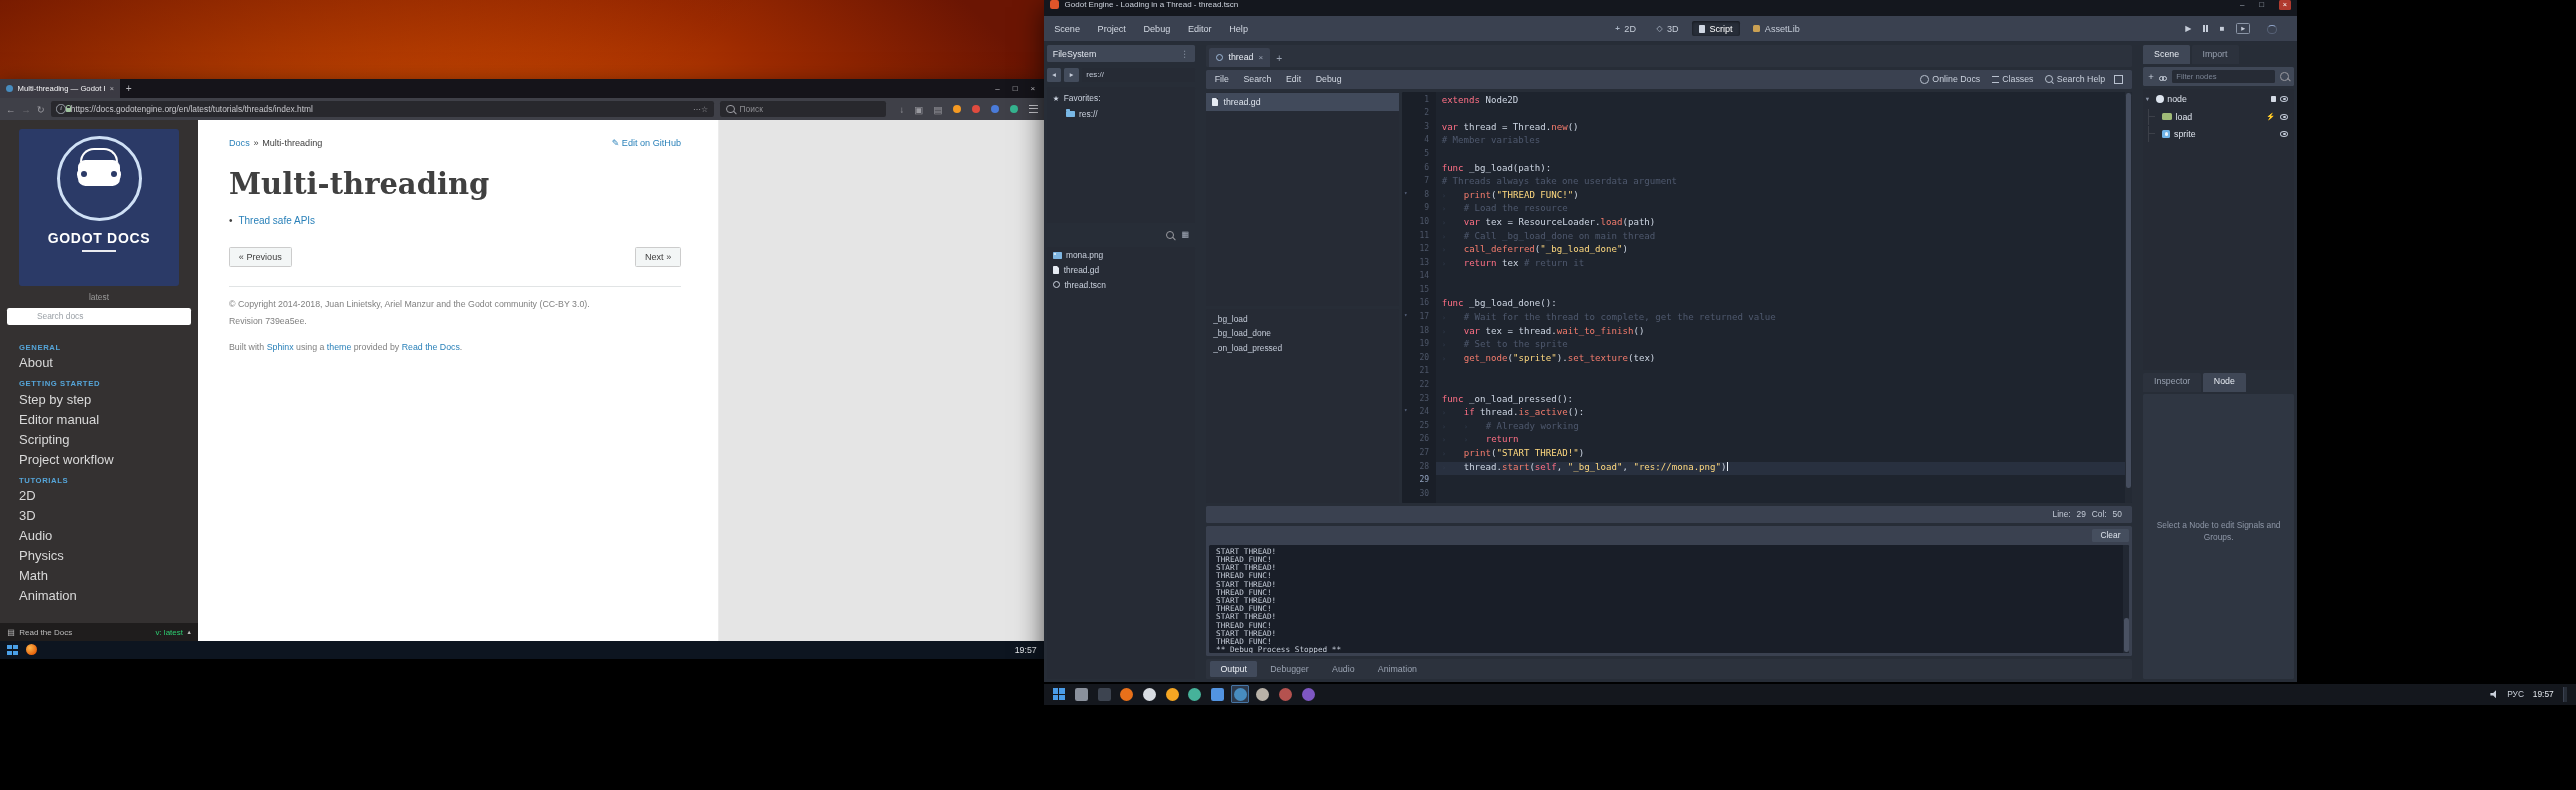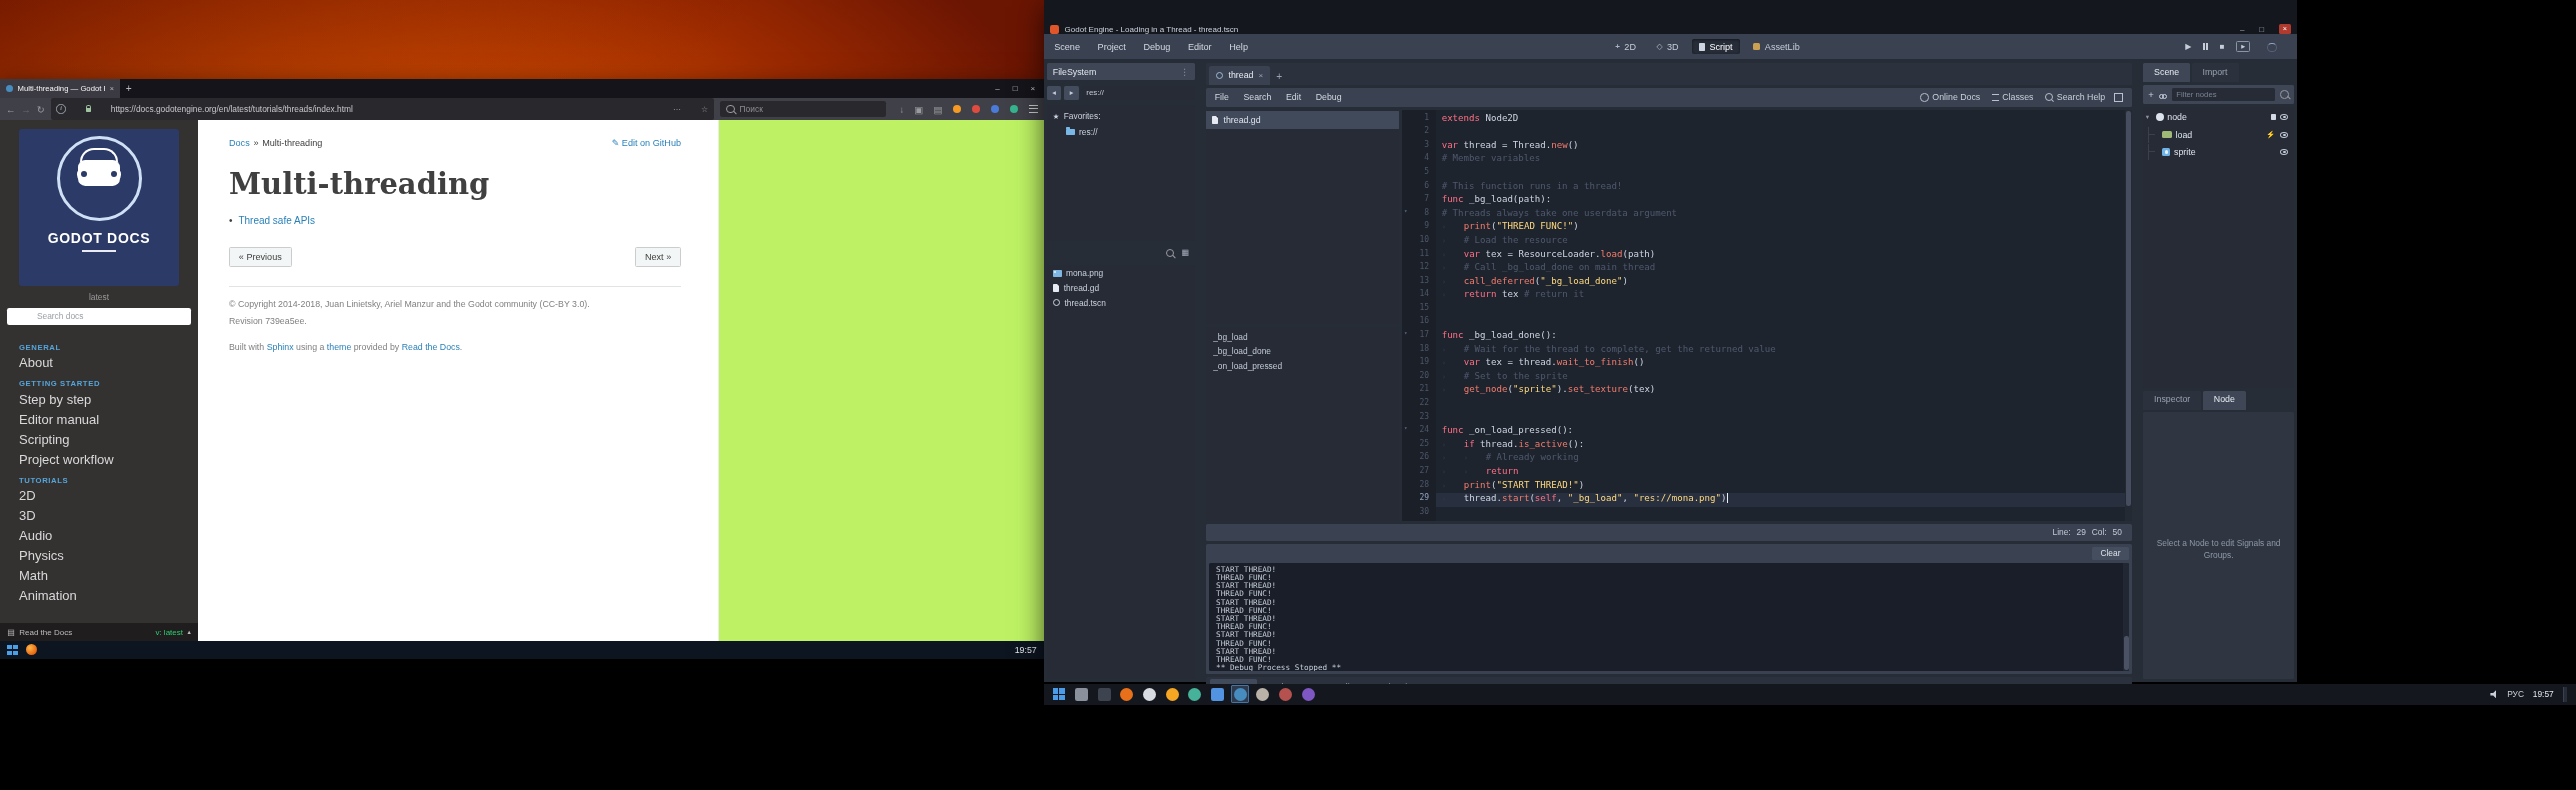--- a/index.html
+++ b/index.html
@@ -19,21 +19,21 @@
   .ff-tab{height:19px;width:120px;background:#3b3a43;display:flex;align-items:center;gap:4.4px;padding:0 5.9px;box-sizing:border-box;}
   .favicon{width:7.3px;height:7.3px;border-radius:50%;background:#478cbf;flex:0 0 auto;}
   .tab-title{flex:1;font-size:7.7px;color:#f5f5f7;white-space:nowrap;overflow:hidden;}
   .tab-close{font-size:7.3px;color:#b8b8bd;}
   .newtab{width:17.6px;text-align:center;color:#b8b8bd;font-size:10.2px;}
   .win-ctrls{margin-left:auto;display:flex;gap:13px;padding-right:8.8px;color:#c9c9ce;font-size:8px;align-items:center;}
   .ff-navbar{height:22px;background:#3f4048;display:flex;align-items:center;padding:0 5.9px;gap:5.9px;}
   .nav-ic{color:#9a9aa0;font-size:9.5px;}
   .nav-ic.dim{color:#6a6a70;}
   .nav-ic.sm{font-size:8px;}
-  .urlbar{width:667px;height:22px;background:#28282d;border-radius:2.2px;display:flex;align-items:center;gap:20px;padding:0 5.9px;box-sizing:border-box;}
+  .urlbar{width:667px;height:16px;background:#28282d;border-radius:2.2px;display:flex;align-items:center;gap:0;padding:0 5.9px;box-sizing:border-box;}
   .info-i{width:7.3px;height:7.3px;border:0.7px solid #9aa0a8;border-radius:50%;color:#9aa0a8;
           font:italic bold 5.9px "Liberation Serif",serif;text-align:center;line-height:7.3px;flex:0 0 auto;}
   .info-i::before{content:"i";}
   .lock{width:5.1px;height:4.4px;background:#9fc49f;border-radius:0.7px;position:relative;margin-top:2.2px;flex:0 0 auto;}
   .lock::before{content:"";position:absolute;top:-2.9px;left:0.7px;width:2.9px;height:2.9px;border:1.1px solid #9fc49f;border-bottom:none;border-radius:2.2px 2.2px 0 0;}
   .url-text{flex:1;background:transparent;border:none;font-size:8.4px;color:#c8c8cd;font-family:inherit;padding:0;}
   .searchbar{width:167px;height:16px;background:#28282d;border-radius:2.2px;display:flex;align-items:center;gap:5.1px;padding:0 5.9px;box-sizing:border-box;}
   .mag{width:6.6px;height:6.6px;border:1.1px solid currentColor;border-radius:50%;position:relative;display:inline-block;color:#9a9aa0;flex:0 0 auto;}
   .mag::after{content:"";position:absolute;width:3.7px;height:1.1px;background:currentColor;transform:rotate(45deg);right:-2.9px;bottom:-0.7px;}
   .search-text{flex:1;background:transparent;border:none;font-size:8.4px;color:#c8c8cd;font-family:inherit;padding:0;}
@@ -60,21 +60,21 @@
   .sdocs-search input::placeholder{color:#9aa0a6;}
   #rtd-nav{margin-top:11.7px;}
   .nav-caption{padding:5.9px 0 1.5px 19px;font-size:7.7px;font-weight:bold;letter-spacing:0.6px;color:#55a5d9;}
   .nav-link{padding-left:19px;height:20px;line-height:20px;font-size:13px;color:#d9d9d9;}
   .rtd-footer{position:absolute;left:0;right:0;bottom:0;height:17.6px;background:#1f1d1d;display:flex;align-items:center;gap:4.4px;padding:0 7.3px;}
   .bico{color:#bdbdbd;font-size:8px;}
   .fbrand{color:#bdbdbd;font-size:8px;}
   .fver{margin-left:auto;color:#2ecc71;font-size:8px;}
   .fcaret{color:#bdbdbd;font-size:6.6px;}
 
-  .rtd-main{flex:1;position:relative;background:#bef264;}
+  .rtd-main{flex:1;position:relative;background:#e5e5e5;}
   .content-bg{position:absolute;left:0;top:0;width:520px;height:100%;background:#fff;border-right:0.7px solid #ececec;}
   .content-col{position:absolute;left:31px;top:0;width:452px;z-index:1;}
   .crumbs{padding-top:17.6px;font-size:9.1px;color:#404040;display:flex;align-items:center;gap:3.7px;}
   .crumb-link{color:#2980b9;}
   .crumb-cur{color:#404040;}
   .edit-gh{margin-left:auto;color:#2980b9;font-size:9.1px;}
   .page-title{font-family:"DejaVu Serif",serif;font-size:29px;font-weight:700;color:#404040;margin:19px 0 0;}
   .toc{margin-top:14.6px;font-size:10px;}
   .bullet{color:#404040;margin-right:5.9px;}
   .toc-link{color:#2980b9;}
@@ -87,21 +87,21 @@
   .blue{color:#2980b9;}
   .lm-task{position:absolute;left:0;top:641px;width:1044px;height:17.6px;background:#0d1520;display:flex;align-items:center;padding:0 7.3px;gap:8.8px;box-sizing:border-box;}
   .start-grid{width:10.2px;height:10.2px;display:grid;grid-template-columns:4.4px 4.4px;grid-template-rows:4.4px 4.4px;gap:1.5px;}
   .start-grid i{background:#4aa0e8;}
   .ff-circ{width:11px;height:11px;border-radius:50%;background:radial-gradient(circle at 35% 35%, #ffb84d, #e8650d 70%);}
   .clock{margin-left:auto;color:#e6e9ed;font-size:8.8px;}
 
   
   .rm{position:absolute;left:1044px;top:0;width:1532px;height:790px;background:#000;}
   .gw{position:absolute;left:0;top:0;width:1253px;height:682px;background:#353c49;display:flex;flex-direction:column;box-shadow:0 7.3px 26px rgba(0,0,0,.65);box-sizing:border-box;}
-  .g-title{height:34px;background:#14171e;display:flex;align-items:flex-end;gap:5.9px;padding:0 5.9px;flex:0 0 auto;}
+  .g-title{height:16px;background:#14171e;display:flex;align-items:flex-start;gap:5.9px;padding:0 5.9px;flex:0 0 auto;}
   .g-title-icon{width:8.8px;height:8.8px;border-radius:2.2px;background:#e0552a;}
   .g-title-text{font-size:8px;color:#ccd2dc;flex:1;white-space:nowrap;overflow:hidden;}
   .g-ctl{color:#aab2bf;font-size:8px;margin-left:8.8px;}
   .g-ctl.close{width:12.4px;height:10.2px;background:#b03a2e;border-radius:1.5px;color:#fff;text-align:center;line-height:10.2px;font-size:7.3px;}
   .g-menubar{height:25px;background:#3a4150;border-bottom:0.7px solid #262c37;display:flex;align-items:center;position:relative;padding-left:10.2px;flex:0 0 auto;}
   .g-menu{font-size:9.1px;color:#d3d9e3;margin-right:17.6px;}
   .g-menu.sm{margin-right:0;font-size:8.8px;}
   .ws{position:absolute;left:564px;top:0;display:flex;gap:5.9px;align-items:center;height:100%;}
   .ws-btn{display:flex;align-items:center;gap:4.4px;padding:2.9px 7.3px;border-radius:2.2px;font-size:9.1px;color:#c6cdd9;}
   .ws-btn.active{background:#272d38;color:#fff;box-shadow:inset 0 0.7px 2.9px rgba(0,0,0,.55);}
@@ -523,21 +523,20 @@
                   <div class="ln">28</div>
                   <div class="ln ln-cur">29</div>
                   <div class="ln">30</div>
                 </div>
               <div class="codecol" id="code">
                   <div class="cline"><span class="tok-kw">extends</span><span class="tok-pl"> Node2D</span></div>
                   <div class="cline"></div>
                   <div class="cline"><span class="tok-kw">var</span><span class="tok-pl"> thread = Thread.</span><span class="tok-fn">new</span><span class="tok-pl">()</span></div>
                   <div class="cline"><span class="tok-com"># Member variables</span></div>
                   <div class="cline"></div>
-                  <div class="cline"><span class="tok-com"># This function runs in a thread!</span></div>
                   <div class="cline"><span class="tok-kw">func</span><span class="tok-pl"> _bg_load(path):</span></div>
                   <div class="cline"><span class="tok-com"># Threads always take one userdata argument</span></div>
                   <div class="cline"><span class="indm">›</span><span class="tok-fn">print</span><span class="tok-pl">(</span><span class="tok-str">"THREAD FUNC!"</span><span class="tok-pl">)</span></div>
                   <div class="cline"><span class="indm">›</span><span class="tok-com"># Load the resource</span></div>
                   <div class="cline"><span class="indm">›</span><span class="tok-kw">var</span><span class="tok-pl"> tex = ResourceLoader.</span><span class="tok-fn">load</span><span class="tok-pl">(path)</span></div>
                   <div class="cline"><span class="indm">›</span><span class="tok-com"># Call _bg_load_done on main thread</span></div>
                   <div class="cline"><span class="indm">›</span><span class="tok-fn">call_deferred</span><span class="tok-pl">(</span><span class="tok-str">"_bg_load_done"</span><span class="tok-pl">)</span></div>
                   <div class="cline"><span class="indm">›</span><span class="tok-kw">return</span><span class="tok-pl"> tex </span><span class="tok-com"># return it</span></div>
                   <div class="cline"></div>
                   <div class="cline"></div>

